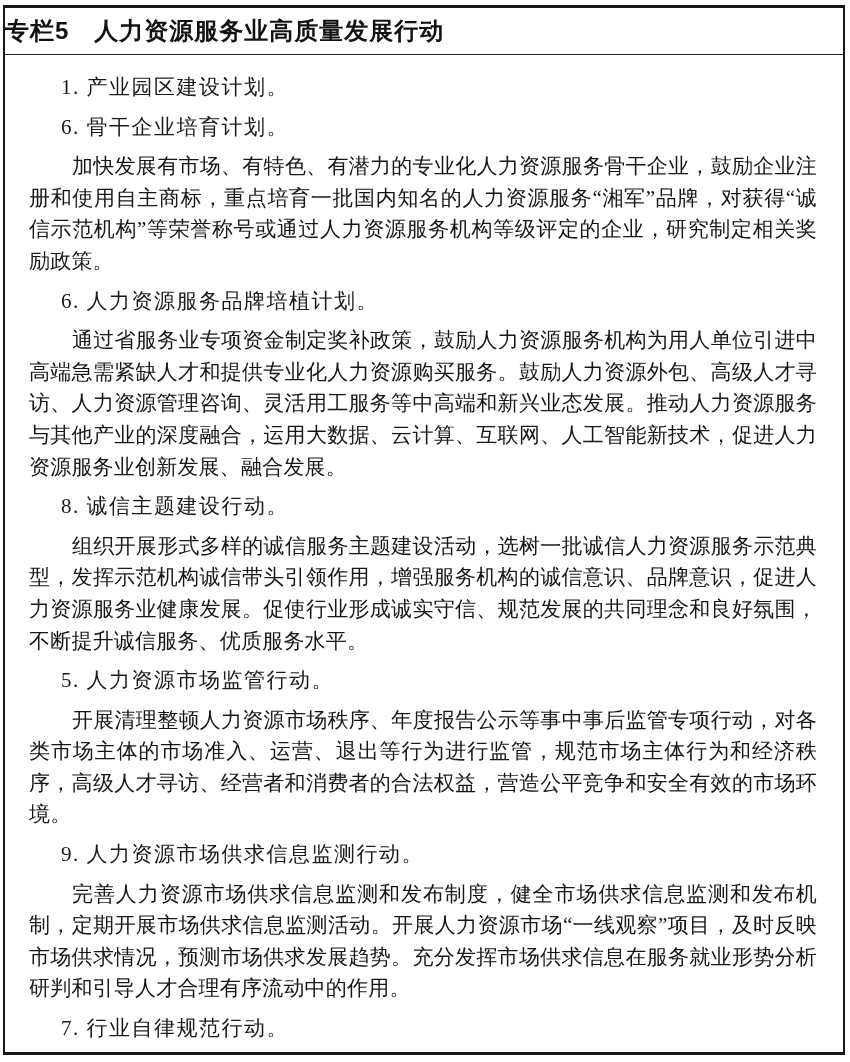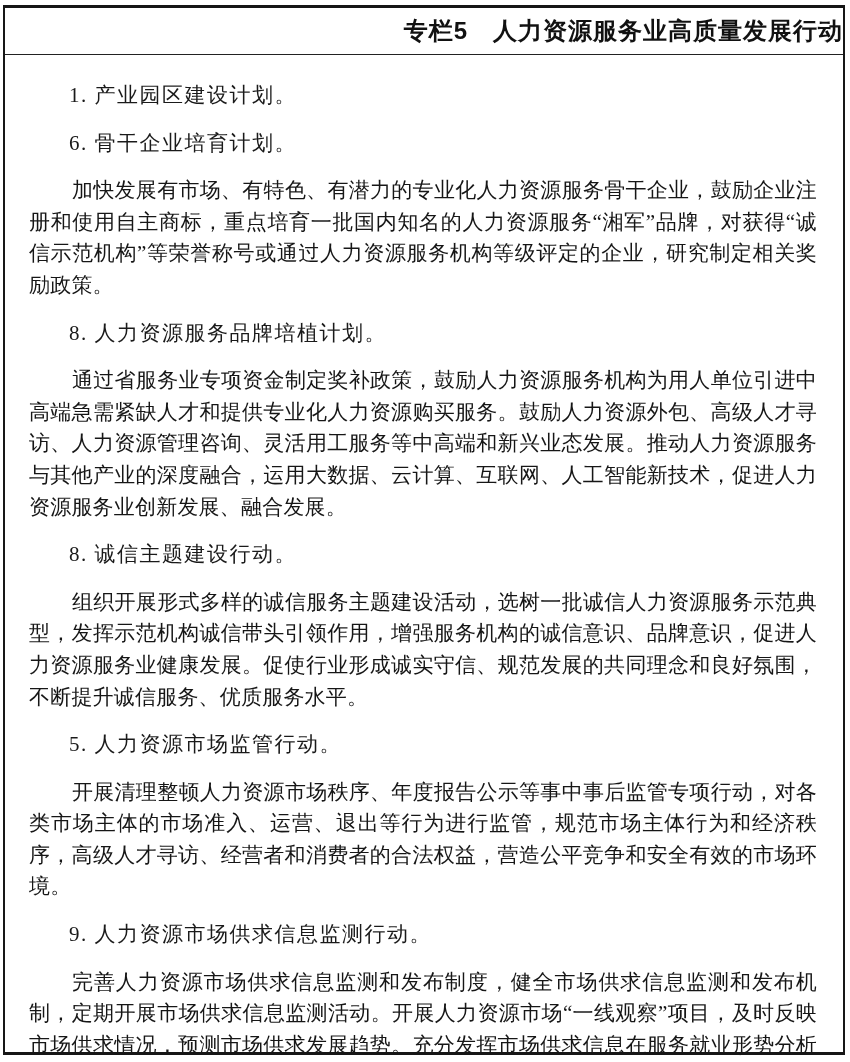--- a/index.html
+++ b/index.html
@@ -24,21 +24,21 @@
     border: 2px solid #161616;
     border-top-width: 3px;
     border-bottom-width: 3px;
     background: #ffffff;
     box-sizing: border-box;
   }
   .title-bar {
     height: 46px;
     display: flex;
     align-items: center;
-    justify-content: flex-end;
+    justify-content: flex-start;
   }
   .panel-title {
     margin: 0;
     font-family: "Liberation Sans", sans-serif;
     font-weight: 700;
     font-size: 24px;
     letter-spacing: 1px;
     color: #111111;
     white-space: pre;
   }
@@ -48,21 +48,21 @@
     margin: 0;
   }
   .panel-body {
     padding: 9px 26px 0 24px;
     font-size: 21px;
     line-height: 31.6px;
     text-align: justify;
     text-justify: inter-ideograph;
   }
   .section-heading {
-    margin: 16px;
+    margin: 8px;
     text-indent: 24px;
     letter-spacing: 1.5px;
     font-weight: 400;
     color: #1a1a1a;
   }
   .section-para {
     margin: 0;
     text-indent: 43px;
     letter-spacing: 0.2px;
     color: #161616;
@@ -76,21 +76,21 @@
     <h1 class="panel-title">专栏5　人力资源服务业高质量发展行动</h1>
   </div>
   <div class="title-divider"></div>
   <div class="panel-body">
 
     <p class="section-heading">1. 产业园区建设计划。</p>
 
     <p class="section-heading">6. 骨干企业培育计划。</p>
     <p class="section-para">加快发展有市场、有特色、有潜力的专业化人力资源服务骨干企业，鼓励企业注册和使用自主商标，重点培育一批国内知名的人力资源服务“湘军”品牌，对获得“诚信示范机构”等荣誉称号或通过人力资源服务机构等级评定的企业，研究制定相关奖励政策。</p>
 
-    <p class="section-heading">8. 人力资源服务品牌培植计划。</p>
+    <p class="section-heading">6. 人力资源服务品牌培植计划。</p>
     <p class="section-para">通过省服务业专项资金制定奖补政策，鼓励人力资源服务机构为用人单位引进中高端急需紧缺人才和提供专业化人力资源购买服务。鼓励人力资源外包、高级人才寻访、人力资源管理咨询、灵活用工服务等中高端和新兴业态发展。推动人力资源服务与其他产业的深度融合，运用大数据、云计算、互联网、人工智能新技术，促进人力资源服务业创新发展、融合发展。</p>
 
     <p class="section-heading">8. 诚信主题建设行动。</p>
     <p class="section-para">组织开展形式多样的诚信服务主题建设活动，选树一批诚信人力资源服务示范典型，发挥示范机构诚信带头引领作用，增强服务机构的诚信意识、品牌意识，促进人力资源服务业健康发展。促使行业形成诚实守信、规范发展的共同理念和良好氛围，不断提升诚信服务、优质服务水平。</p>
 
     <p class="section-heading">5. 人力资源市场监管行动。</p>
     <p class="section-para">开展清理整顿人力资源市场秩序、年度报告公示等事中事后监管专项行动，对各类市场主体的市场准入、运营、退出等行为进行监管，规范市场主体行为和经济秩序，高级人才寻访、经营者和消费者的合法权益，营造公平竞争和安全有效的市场环境。</p>
 
     <p class="section-heading">9. 人力资源市场供求信息监测行动。</p>
     <p class="section-para">完善人力资源市场供求信息监测和发布制度，健全市场供求信息监测和发布机制，定期开展市场供求信息监测活动。开展人力资源市场“一线观察”项目，及时反映市场供求情况，预测市场供求发展趋势。充分发挥市场供求信息在服务就业形势分析研判和引导人才合理有序流动中的作用。</p>

